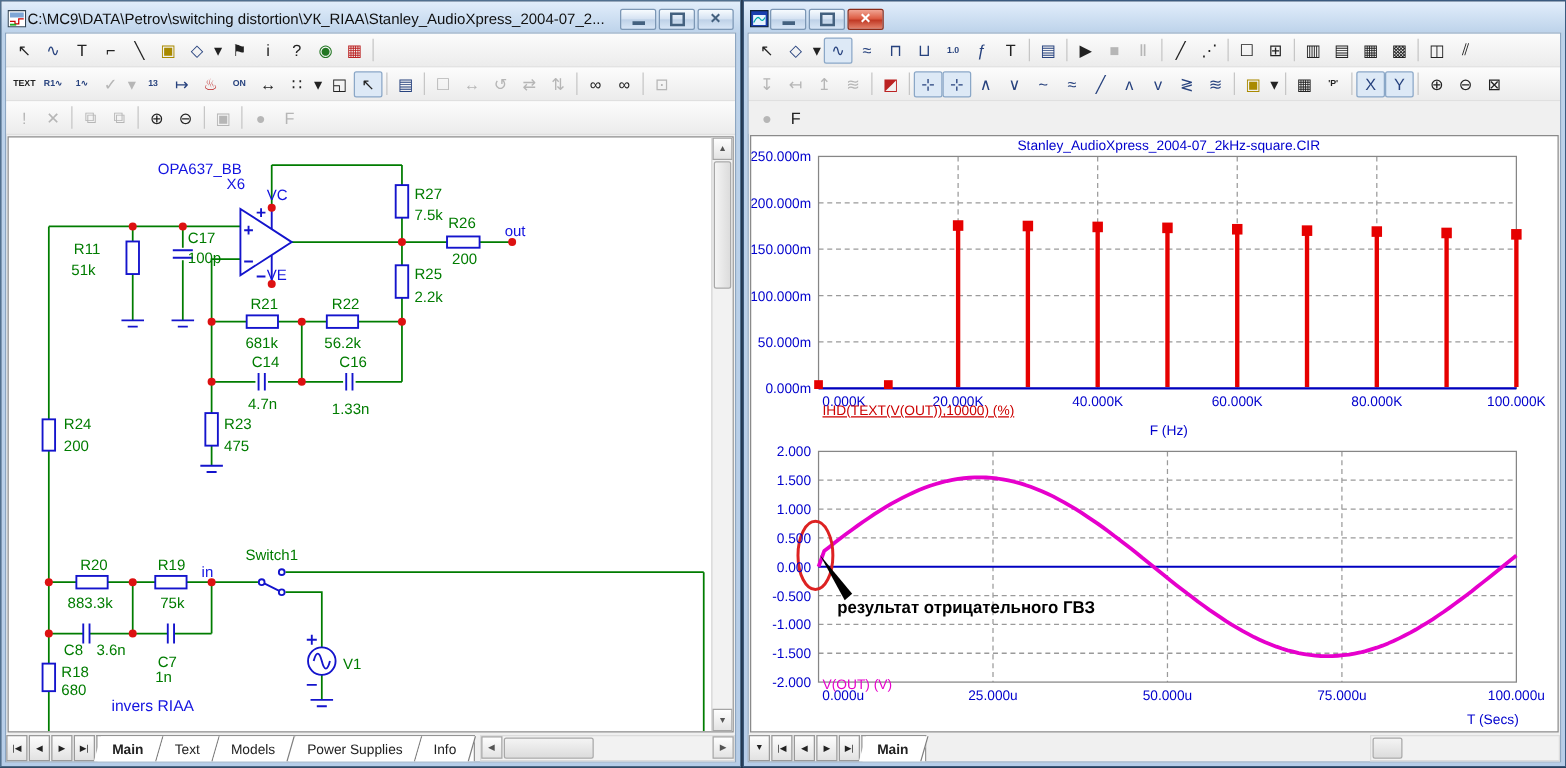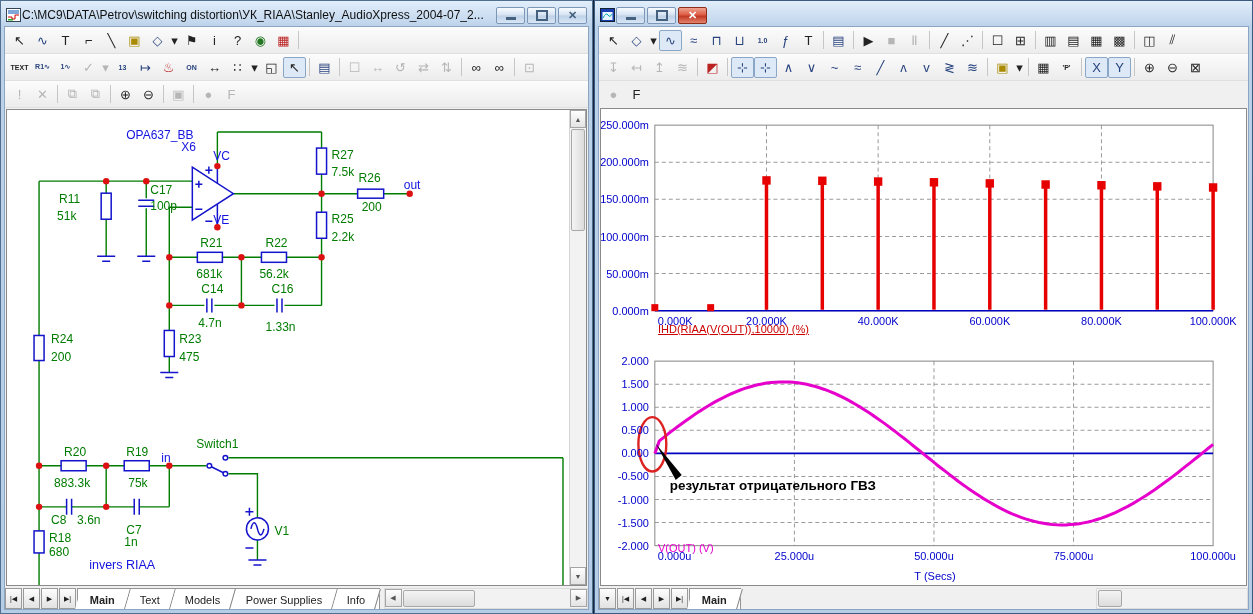--- a/index.html
+++ b/index.html
@@ -457,23 +457,25 @@
             <text x="48" y="368.375" text-anchor="end" class="tick">-0.500</text>
             <text x="48" y="391.25" text-anchor="end" class="tick">-1.000</text>
             <text x="48" y="414.125" text-anchor="end" class="tick">-1.500</text>
             <text x="48" y="437" text-anchor="end" class="tick">-2.000</text>
             <text x="57" y="447" text-anchor="start" class="tick">0.000u</text>
             <text x="194" y="447" text-anchor="middle" class="tick">25.000u</text>
             <text x="334" y="447" text-anchor="middle" class="tick">50.000u</text>
             <text x="474" y="447" text-anchor="middle" class="tick">75.000u</text>
             <text x="614" y="447" text-anchor="middle" class="tick">100.000u</text>
           </svg>
-        <div class="overlay" style="left:57px;top:214px;color:#cc0000;text-decoration:underline">IHD(RIAA(V(OUT)),10000) (%)</div>
+        <div class="overlay" style="left:54px;top:2px;width:560px;text-align:center;color:#0000cc">Stanley_AudioXpress_2004-07_2kHz-square.CIR</div>
+        <div class="overlay" style="left:57px;top:214px;color:#cc0000;text-decoration:underline">IHD(TEXT(V(OUT)),10000) (%)</div>
+        <div class="overlay" style="left:54px;top:230px;width:560px;text-align:center;color:#0000cc">F (Hz)</div>
         <div class="overlay" style="left:57px;top:433px;color:#e600cc">V(OUT) (V)</div>
-        <div class="overlay" style="left:54px;top:461px;width:560px;text-align:center;color:#0000cc">T (Secs)</div>
+        <div class="overlay" style="left:54px;top:461px;width:560px;text-align:right;color:#0000cc">T (Secs)</div>
       </div>
     </div>
 
     <div class="tabbar">
       <span class="navbar" style="display:flex">
           <span class="navbtn">▼</span>
           <span class="navbtn">|◀</span>
           <span class="navbtn">◀</span>
           <span class="navbtn">▶</span>
           <span class="navbtn">▶|</span>

